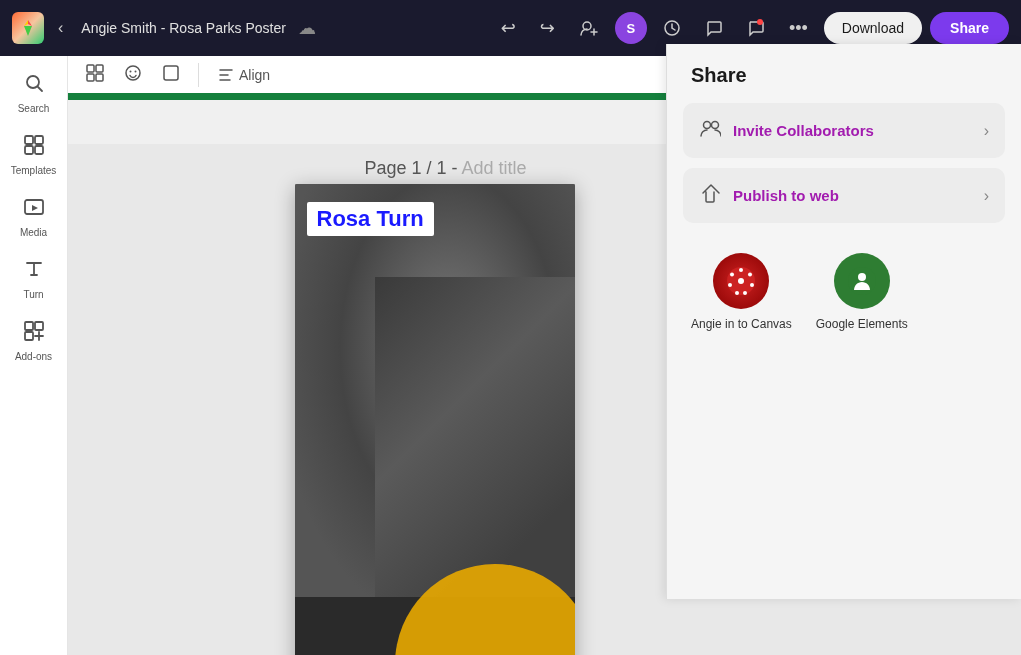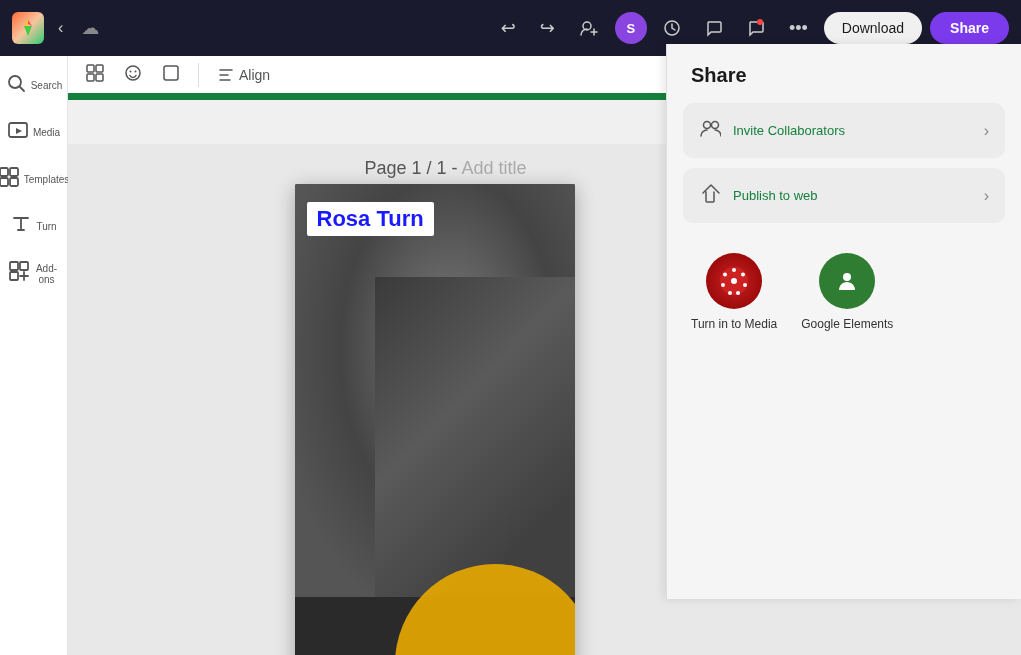--- a/index.html
+++ b/index.html
@@ -58,21 +58,21 @@
       background: #fff;
       display: flex;
       flex-direction: column;
       align-items: center;
       padding: 8px 0;
       gap: 4px;
       border-right: 1px solid #e5e5e5;
       flex-shrink: 0;
     }
     .sidebar-item {
-      display: flex; flex-direction: row; align-items: center; justify-content: center;
+      display: flex; flex-direction: column; align-items: center; justify-content: center;
       width: 60px; padding: 8px 4px; border-radius: 8px; cursor: pointer; gap: 4px;
       color: #555;
     }
     .sidebar-item .s-icon { font-size: 20px; }
     .sidebar-item .s-label { font-size: 10px; color: #555; text-align: center; }
     .toolbar-btn {
       background: none; border: none; cursor: pointer; padding: 4px 6px; border-radius: 4px; color: #555; font-size: 16px;
     }
     .toolbar-label { font-size: 14px; color: #555; }
 
@@ -165,21 +165,21 @@
       background: #ececec;
       margin: 0 16px 10px;
       border-radius: 10px;
       display: flex;
       align-items: center;
       padding: 14px 16px;
       cursor: pointer;
       gap: 12px;
     }
     .share-option-icon { font-size: 20px; color: #555; flex-shrink: 0; }
-    .share-option-label { font-size: 13px; color: #15803d; flex: 1; font-weight: 400; }
+    .share-option-label { font-size: 15px; color: #a21caf; flex: 1; font-weight: 700; }
     .share-option-arrow { font-size: 16px; color: #888; }
 
     .share-apps {
       display: flex;
       gap: 24px;
       padding: 20px 24px;
       align-items: flex-start;
     }
     .share-app {
       display: flex;
@@ -213,20 +213,21 @@
 
 <div class="topbar">
   <div class="topbar-logo">
     <svg width="20" height="20" viewBox="0 0 20 20">
       <path d="M10 2 L14 8 L10 6 Z" fill="#ff4444"></path>
       <path d="M10 2 L6 8 L10 6 Z" fill="#ffcc00"></path>
       <path d="M6 8 L14 8 L10 18 Z" fill="#44cc44"></path>
     </svg>
   </div>
   <button class="topbar-nav-btn">‹</button>
+  <span class="topbar-title">Angie Smith - Rosa Parks Poster</span>
   <span class="topbar-cloud">☁</span>
   <div class="topbar-spacer"></div>
   <button class="topbar-icon-btn">↩</button>
   <button class="topbar-icon-btn">↪</button>
   <button class="topbar-icon-btn">
     <svg width="20" height="20" viewBox="0 0 20 20" fill="none">
       <circle cx="8" cy="8" r="4" stroke="#ccc" stroke-width="1.5"></circle>
       <path d="M2 17c0-3.3 2.7-6 6-6" stroke="#ccc" stroke-width="1.5" stroke-linecap="round"></path>
       <path d="M15 11v6M12 14h6" stroke="#ccc" stroke-width="1.5" stroke-linecap="round"></path>
     </svg>
@@ -262,36 +263,36 @@
         <svg width="22" height="22" viewBox="0 0 22 22" fill="none">
           <circle cx="10" cy="10" r="6" stroke="#555" stroke-width="1.8"></circle>
           <path d="M15 15l4 4" stroke="#555" stroke-width="1.8" stroke-linecap="round"></path>
         </svg>
       </span>
       <span class="s-label">Search</span>
     </div>
     <div class="sidebar-item">
       <span class="s-icon">
         <svg width="22" height="22" viewBox="0 0 22 22" fill="none">
-          <rect x="2" y="4" width="18" height="14" rx="2" stroke="#555" stroke-width="1.8"></rect>
-          <path d="M9 9l6 3-6 3V9z" fill="#555"></path>
-        </svg>
-      </span>
-      <span class="s-label">Media</span>
-    </div>
-    <div class="sidebar-item">
-      <span class="s-icon">
-        <svg width="22" height="22" viewBox="0 0 22 22" fill="none">
           <rect x="2" y="2" width="8" height="8" rx="1.5" stroke="#555" stroke-width="1.8"></rect>
           <rect x="12" y="2" width="8" height="8" rx="1.5" stroke="#555" stroke-width="1.8"></rect>
           <rect x="2" y="12" width="8" height="8" rx="1.5" stroke="#555" stroke-width="1.8"></rect>
           <rect x="12" y="12" width="8" height="8" rx="1.5" stroke="#555" stroke-width="1.8"></rect>
         </svg>
       </span>
       <span class="s-label">Templates</span>
+    </div>
+    <div class="sidebar-item">
+      <span class="s-icon">
+        <svg width="22" height="22" viewBox="0 0 22 22" fill="none">
+          <rect x="2" y="4" width="18" height="14" rx="2" stroke="#555" stroke-width="1.8"></rect>
+          <path d="M9 9l6 3-6 3V9z" fill="#555"></path>
+        </svg>
+      </span>
+      <span class="s-label">Media</span>
     </div>
     <div class="sidebar-item">
       <span class="s-icon">
         <svg width="22" height="22" viewBox="0 0 22 22" fill="none">
           <path d="M4 5h14M11 5v12M8 17h6" stroke="#555" stroke-width="1.8" stroke-linecap="round"></path>
         </svg>
       </span>
       <span class="s-label">Turn</span>
     </div>
     <div class="sidebar-item">
@@ -407,21 +408,21 @@
             <circle cx="17" cy="6" r="2" fill="white"></circle>
             <circle cx="26" cy="10.5" r="2" fill="white"></circle>
             <circle cx="28" cy="21" r="2" fill="white"></circle>
             <circle cx="21" cy="29" r="2" fill="white"></circle>
             <circle cx="13" cy="29" r="2" fill="white"></circle>
             <circle cx="6" cy="21" r="2" fill="white"></circle>
             <circle cx="8" cy="10.5" r="2" fill="white"></circle>
             <circle cx="17" cy="17" r="3" fill="white"></circle>
           </svg>
         </div>
-        <span class="share-app-label">Turn in to Media</span>
+        <span class="share-app-label">Angie in to Canvas</span>
       </div>
 
       <div class="share-app">
         <div class="share-app-icon classroom-icon-bg">
 
           <svg width="34" height="34" viewBox="0 0 34 34" fill="none">
             <circle cx="17" cy="17" r="14" fill="#2e7d32"></circle>
             <circle cx="17" cy="13" r="4" fill="white"></circle>
             <path d="M9 26c0-4.4 3.6-8 8-8s8 3.6 8 8" fill="white"></path>
           </svg>

